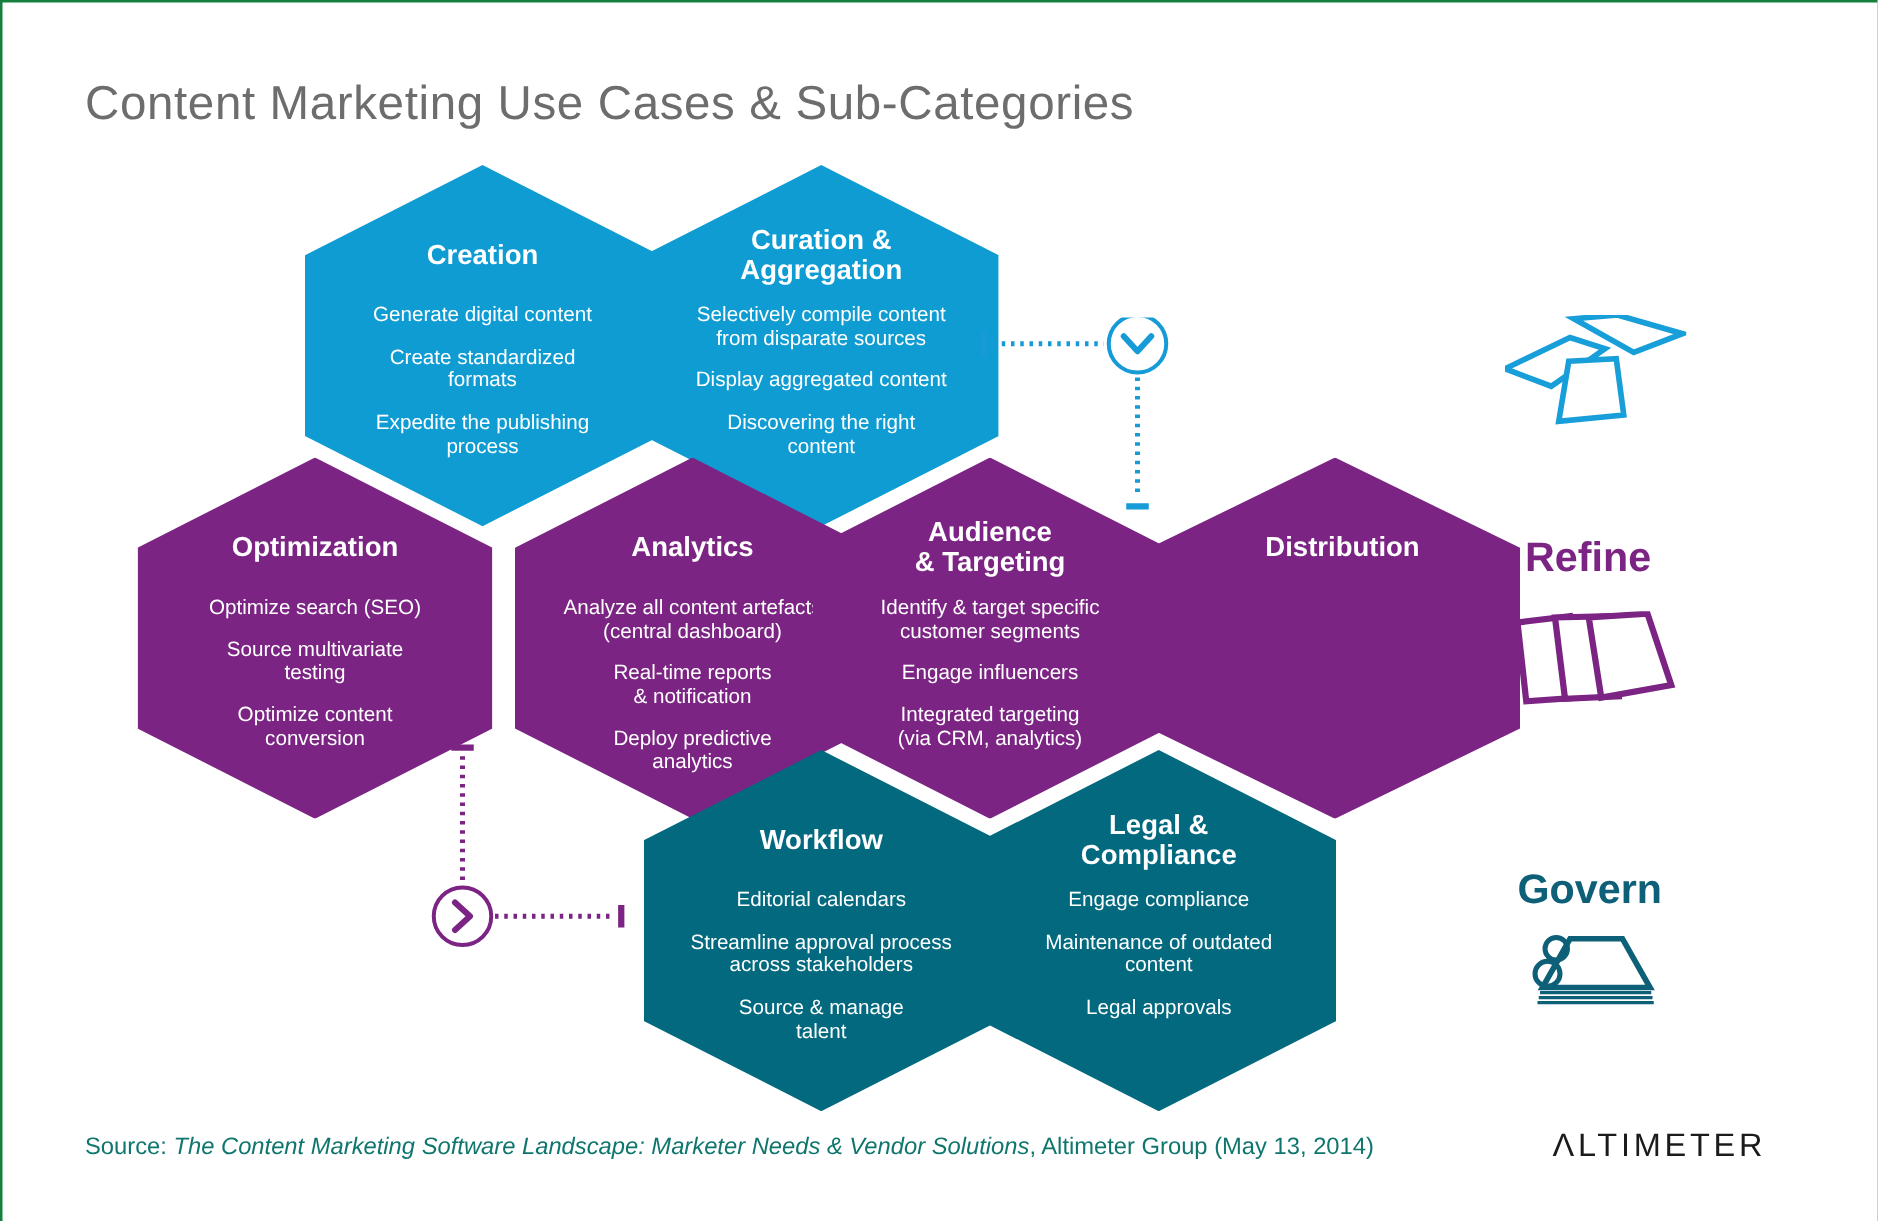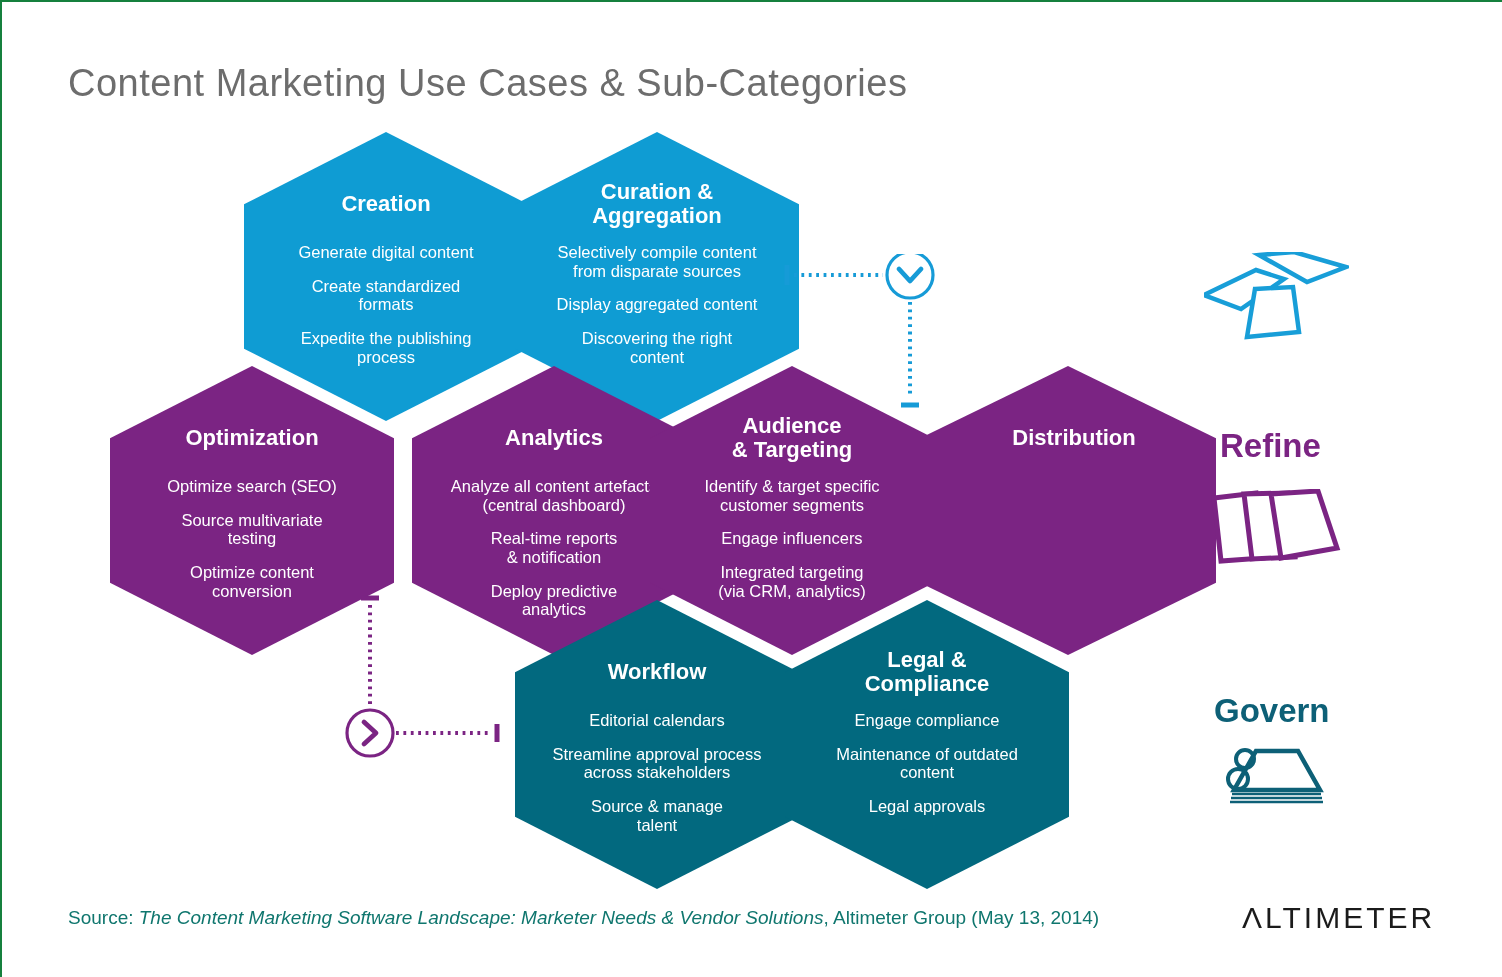--- a/index.html
+++ b/index.html
@@ -24,21 +24,21 @@
   }
   .hex-items{margin-top:13px;display:flex;flex-direction:column;gap:15px;}
   .hex-item{font-size:16.5px;line-height:1.13;white-space:pre-line;}
   .legend-label{position:absolute;font-size:33px;font-weight:bold;white-space:nowrap;}
   .connector{position:absolute;}
   .source-line{
     position:absolute;left:66px;top:905px;font-size:19px;color:#0f766e;white-space:nowrap;
   }
   .source-line .it{font-style:italic;}
   .logo{
-    position:absolute;left:1240px;top:899px;font-size:30px;font-weight:300;
+    position:absolute;left:1240px;top:899px;font-size:26px;font-weight:300;
     letter-spacing:3px;color:#1b1b1b;white-space:nowrap;
   }
   svg{display:block;}
 </style>
 </head>
 <body>
 
 <div id="canvas">
 
   <div class="page-title">Content Marketing Use Cases &amp; Sub-Categories</div>

